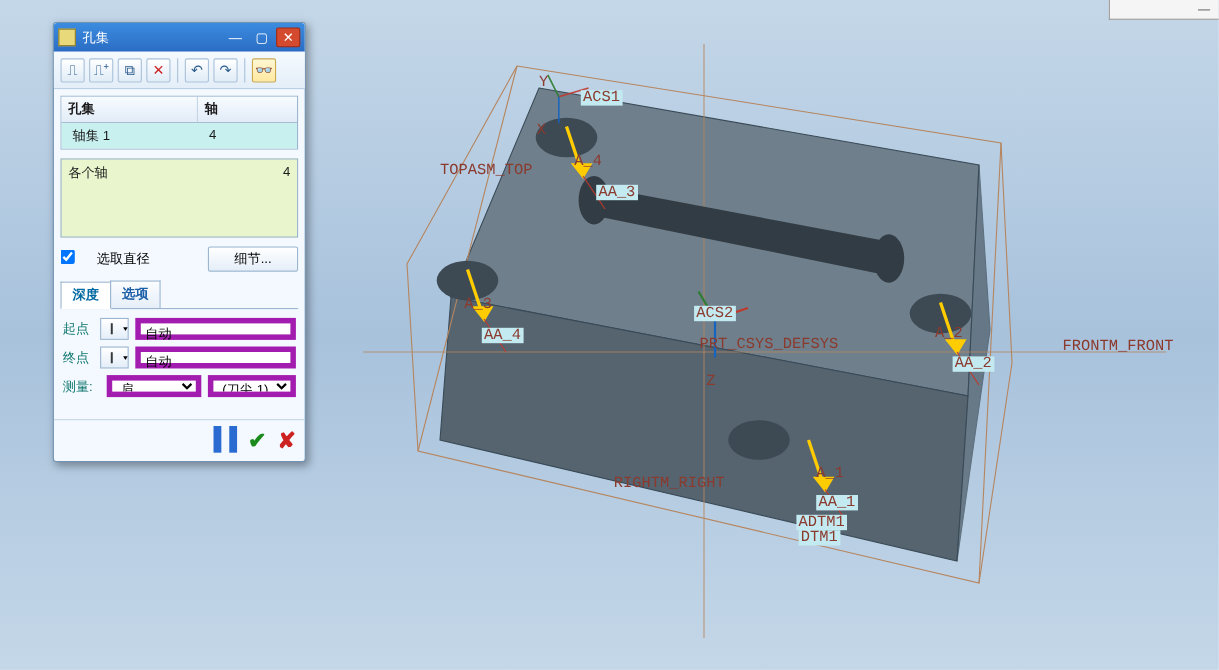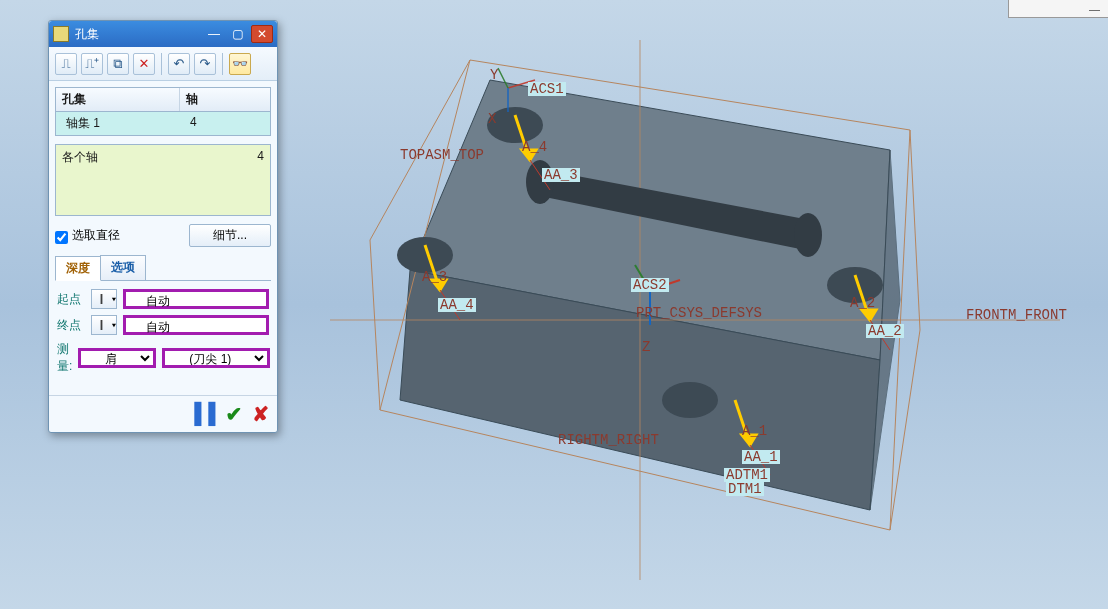--- a/index.html
+++ b/index.html
@@ -25,31 +25,31 @@
 .grid{border:1px solid #9cb6cf;background:#fff}
 .grid-hd{display:flex;background:linear-gradient(180deg,#f7fbff,#e2ecf7);border-bottom:1px solid #9cb6cf}
 .grid-hd>div{padding:3px 6px;font-weight:bold;color:#1a1a1a;border-right:1px solid #c6d5e4}
 .grid-hd>div:last-child{border-right:none}
 .grid-row{display:flex;background:#c8f0ef}
 .grid-row>div{padding:3px 10px;color:#1a1a1a}
 .col1{width:58%}
 .col2{width:42%}
 .infobox{margin-top:8px;min-height:72px;border:1px solid #9cb6cf;background:#e9f6cd;padding:4px 6px;display:flex;justify-content:space-between;color:#1a1a1a}
 .optrow{display:flex;align-items:center;justify-content:space-between;margin:8px 0}
-.chk{display:flex;align-items:flex-end;gap:4px}
+.chk{display:flex;align-items:flex-start;gap:20px}
 .chk input{width:13px;height:13px}
 .btn{border:1px solid #9cb6cf;background:linear-gradient(180deg,#fff,#e4eef8);padding:2px 23px;border-radius:2px;cursor:pointer}
 .tabs{margin-top:6px;border-bottom:1px solid #9cb6cf;display:flex;gap:0}
 .tab{padding:3px 10px;border:1px solid #9cb6cf;border-bottom:none;background:linear-gradient(180deg,#fbfdff,#e6eef8);margin-right:-1px;cursor:pointer;color:#1a5ea8;font-weight:bold}
-.tab.active{background:#fff;border-bottom:1px solid #fff;position:relative;top:1px;color:#a16207}
+.tab.active{background:#fff;border-bottom:1px solid #fff;position:relative;top:1px;color:#0369a1}
 .form{padding:8px 2px}
 .frow{display:flex;align-items:center;gap:6px;margin-bottom:6px}
 .lbl{width:28px;color:#0f766e}
 .fbtn{width:26px;height:20px;border:1px solid #9cb6cf;background:linear-gradient(180deg,#fff,#e4eef8);display:flex;align-items:center;justify-content:center;font-size:10px;cursor:pointer}
-.fsel,.finp{flex:1;height:20px;border:3px solid #a21caf;background:#fff;padding:0 20px}
+.fsel,.finp{flex:1;height:20px;border:5px solid #a21caf;background:#fff;padding:0 4px}
 .finp{line-height:18px}
 .disab{color:#999}
 .footerbar{display:flex;justify-content:flex-end;gap:10px;padding:6px 8px;border-top:1px solid #c6d5e4}
 .fbig{font-size:20px;font-weight:bold;cursor:pointer}
 .fbig.pause{color:#2a6bd1}
 .fbig.ok{color:#1a8a1a}
 .fbig.cancel{color:#c22}
 </style>
 </head>
 <body>

